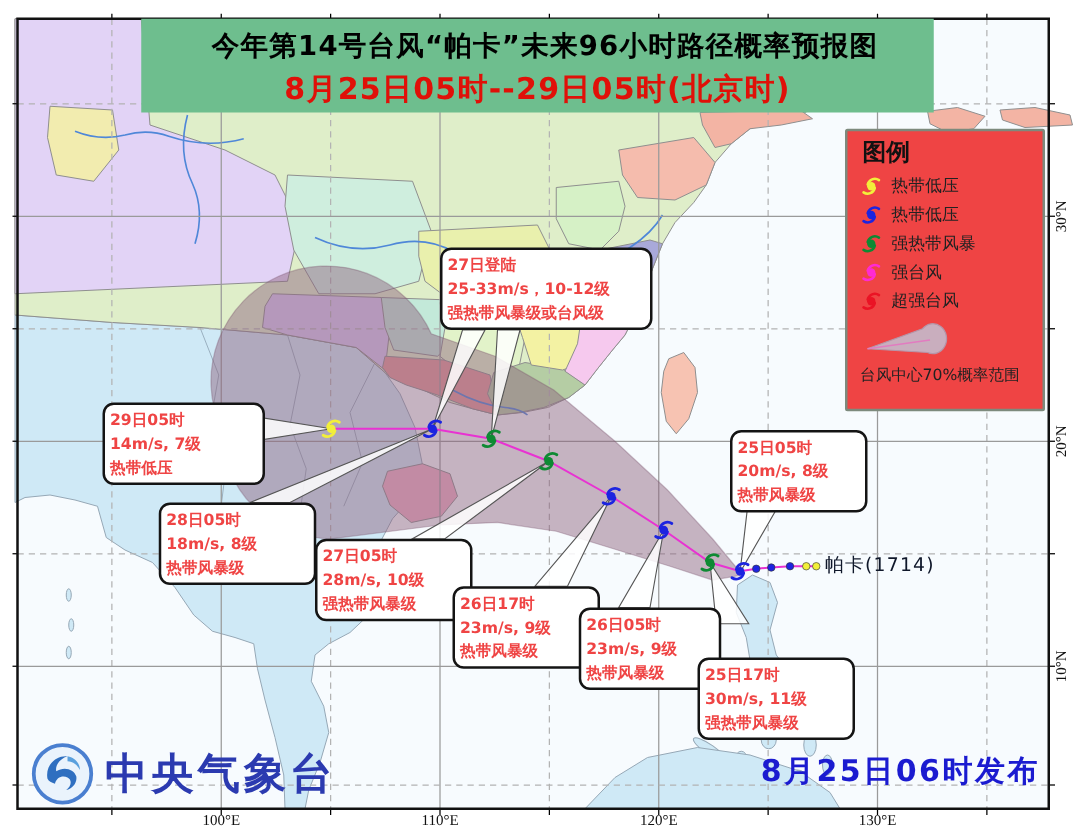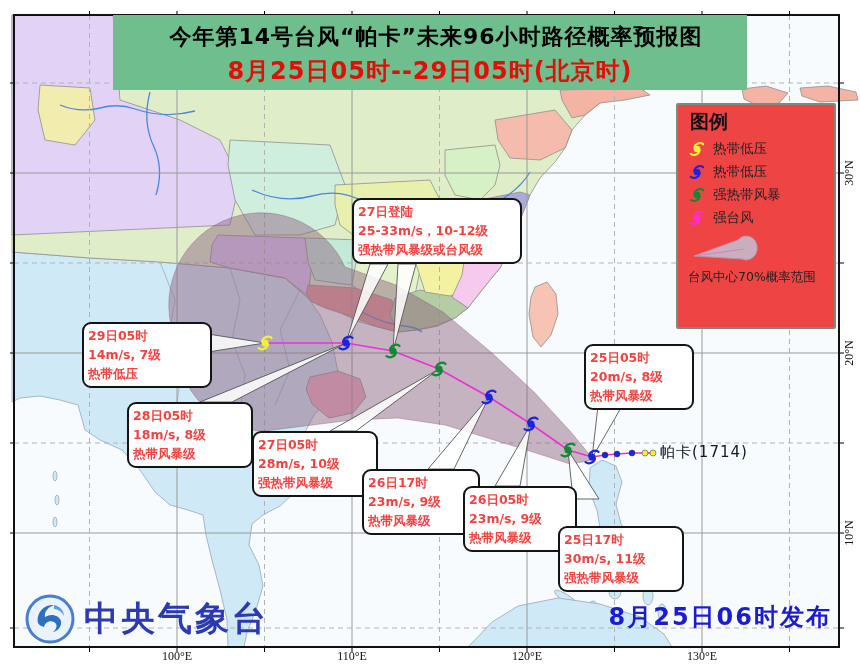--- a/index.html
+++ b/index.html
@@ -259,20 +259,30 @@
         <div class="legend-row">
           <svg width="18" height="18" viewBox="-9 -9 18 18">
             <g transform="translate(0,0) scale(0.95)">
               <circle r="3.5" fill="#ff2ad4"></circle>
               <path d="M -3,-1.4 A 6.2,6.2 0 0 1 6.5,-5.2" stroke="#ff2ad4" stroke-width="2.2" fill="none" stroke-linecap="round"></path>
               <path d="M 3,1.4 A 6.2,6.2 0 0 1 -6.5,5.2" stroke="#ff2ad4" stroke-width="2.2" fill="none" stroke-linecap="round"></path>
             </g>
           </svg>
           <span>强台风</span>
         </div>
+        <div class="legend-row">
+          <svg width="18" height="18" viewBox="-9 -9 18 18">
+            <g transform="translate(0,0) scale(0.95)">
+              <circle r="3.5" fill="#ea1325"></circle>
+              <path d="M -3,-1.4 A 6.2,6.2 0 0 1 6.5,-5.2" stroke="#ea1325" stroke-width="2.2" fill="none" stroke-linecap="round"></path>
+              <path d="M 3,1.4 A 6.2,6.2 0 0 1 -6.5,5.2" stroke="#ea1325" stroke-width="2.2" fill="none" stroke-linecap="round"></path>
+            </g>
+          </svg>
+          <span>超强台风</span>
+        </div>
       </div>
     <div class="legend-cone">
       <svg width="72" height="32" viewBox="0 0 72 32">
         <path d="M4,24 L48,8 A11,12 0 1 1 52,27 Z" fill="#c9aebe" stroke="#b595a8" stroke-width="1"></path>
         <path d="M4,24 L54,17" stroke="#e27bc0" stroke-width="1.2" fill="none"></path>
       </svg>
     </div>
     <div class="lg-caption">台风中心70%概率范围</div>
   </div>
 

